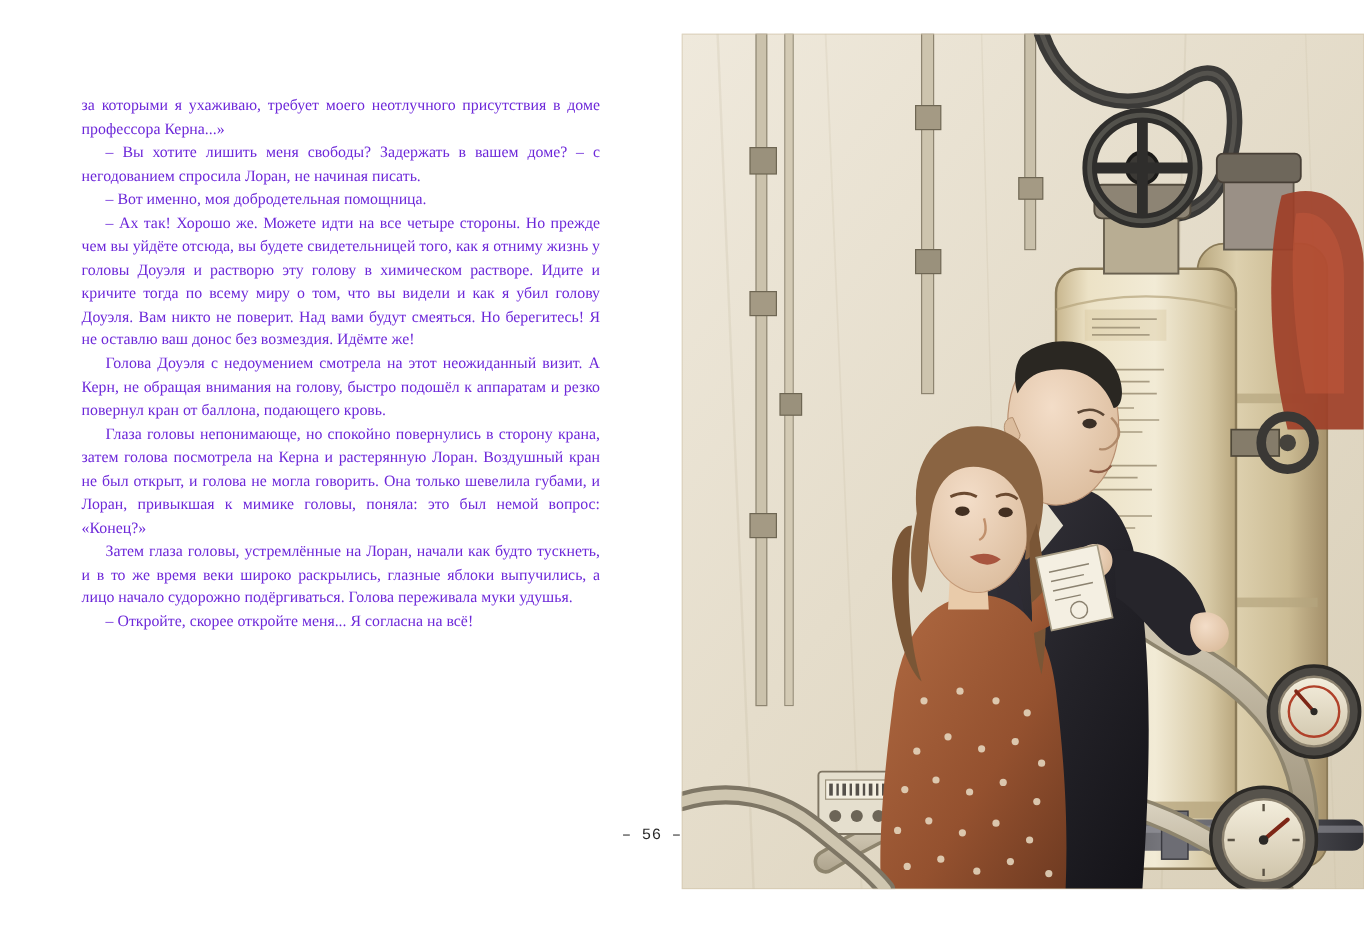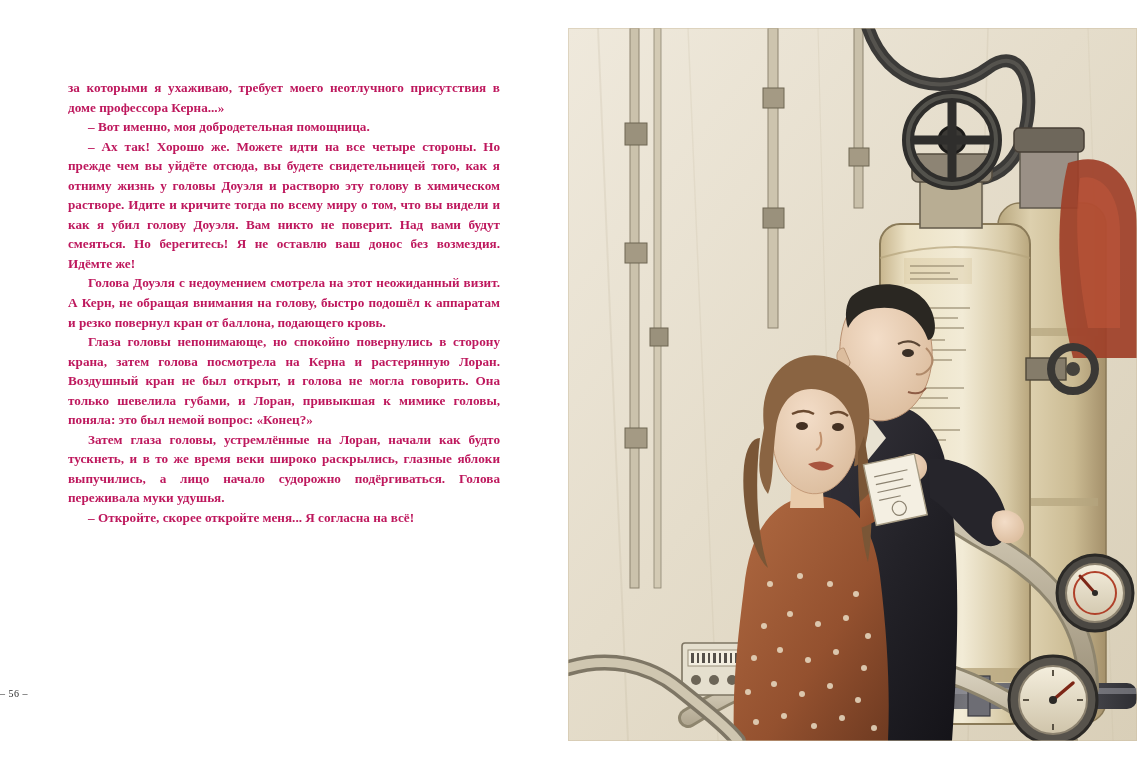--- a/index.html
+++ b/index.html
@@ -31,37 +31,36 @@
     position: absolute;
     left: 68px;
     top: 78px;
     width: 432px;
   }
   .para {
     margin: 0;
     font-family: "Liberation Serif", serif;
     font-size: 13.2px;
     line-height: 19.55px;
-    color: #be185d;
+    color: #6d28d9;
     text-align: justify;
     text-indent: 0;
     hyphens: manual;
-    font-weight: bold;
   }
   .para.indent {
     text-indent: 20px;
   }
   .folio {
     position: absolute;
     left: 0;
     right: 0;
     top: 688px;
-    text-align: left;
-    font-family: Liberation Serif, serif;
-    font-size: 10px;
+    text-align: right;
+    font-family: Liberation Mono, monospace;
+    font-size: 13px;
     color: #2a2a2a;
     letter-spacing: 0.5px;
   }
   
   .page-right {
     position: relative;
     width: 569px;
     height: 776px;
     background: #ffffff;
   }
@@ -77,20 +76,21 @@
   .illus svg { display: block; }
 </style>
 </head>
 <body>
 
 <div class="spread">
 
   <div class="page-left">
     <div class="text-block">
       <p class="para">за которыми я ухаживаю, требует моего неотлучного присутствия в доме профессора Керна...»</p>
+      <p class="para indent">– Вы хотите лишить меня свободы? Задержать в вашем доме? – с негодованием спросила Лоран, не начиная писать.</p>
       <p class="para indent">– Вот именно, моя добродетельная помощница.</p>
       <p class="para indent">– Ах так! Хорошо же. Можете идти на все четыре стороны. Но прежде чем вы уйдёте отсюда, вы будете свидетельницей того, как я отниму жизнь у головы Доуэля и растворю эту голову в химическом растворе. Идите и кричите тогда по всему миру о том, что вы видели и как я убил голову Доуэля. Вам никто не поверит. Над вами будут смеяться. Но берегитесь! Я не оставлю ваш донос без возмездия. Идёмте же!</p>
       <p class="para indent">Голова Доуэля с недоумением смотрела на этот неожиданный визит. А Керн, не обращая внимания на голову, быстро подошёл к аппаратам и резко повернул кран от баллона, подающего кровь.</p>
       <p class="para indent">Глаза головы непонимающе, но спокойно повернулись в сторону крана, затем голова посмотрела на Керна и растерянную Лоран. Воздушный кран не был открыт, и голова не могла говорить. Она только шевелила губами, и Лоран, привыкшая к мимике головы, поняла: это был немой вопрос: «Конец?»</p>
       <p class="para indent">Затем глаза головы, устремлённые на Лоран, начали как будто тускнеть, и в то же время веки широко раскрылись, глазные яблоки выпучились, а лицо начало судорожно подёргиваться. Голова переживала муки удушья.</p>
       <p class="para indent">– Откройте, скорее откройте меня... Я согласна на всё!</p>
     </div>
     <div class="folio">– 56 –</div>
   </div>
 

